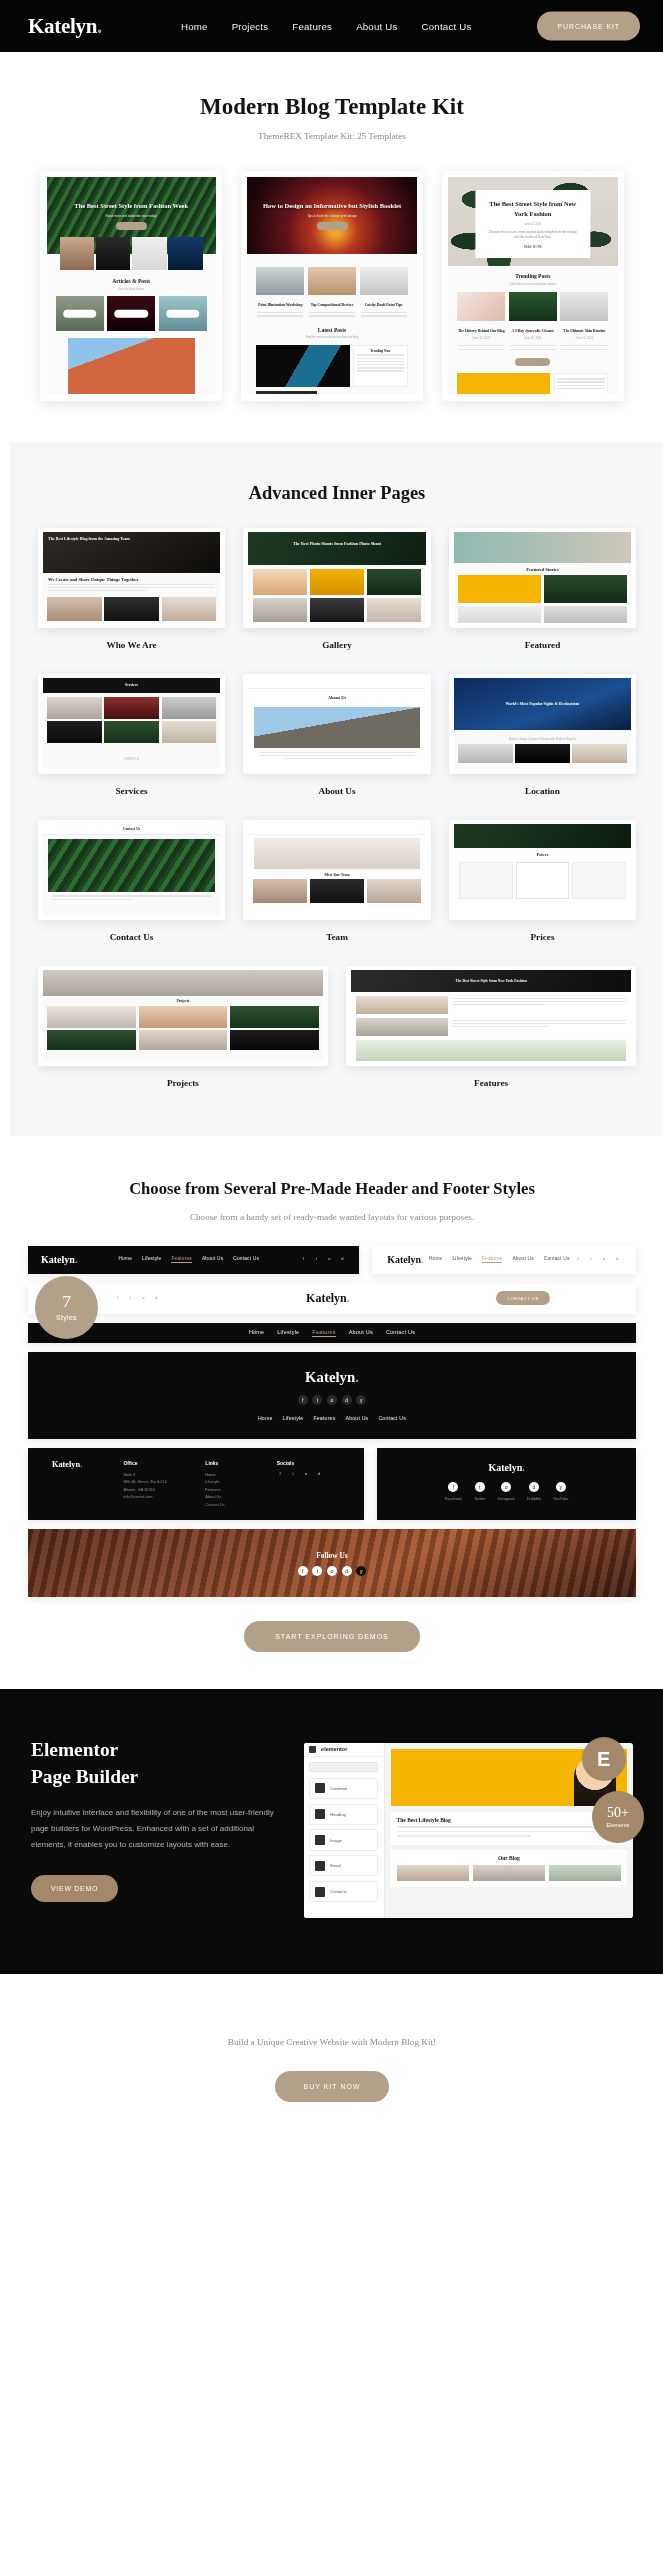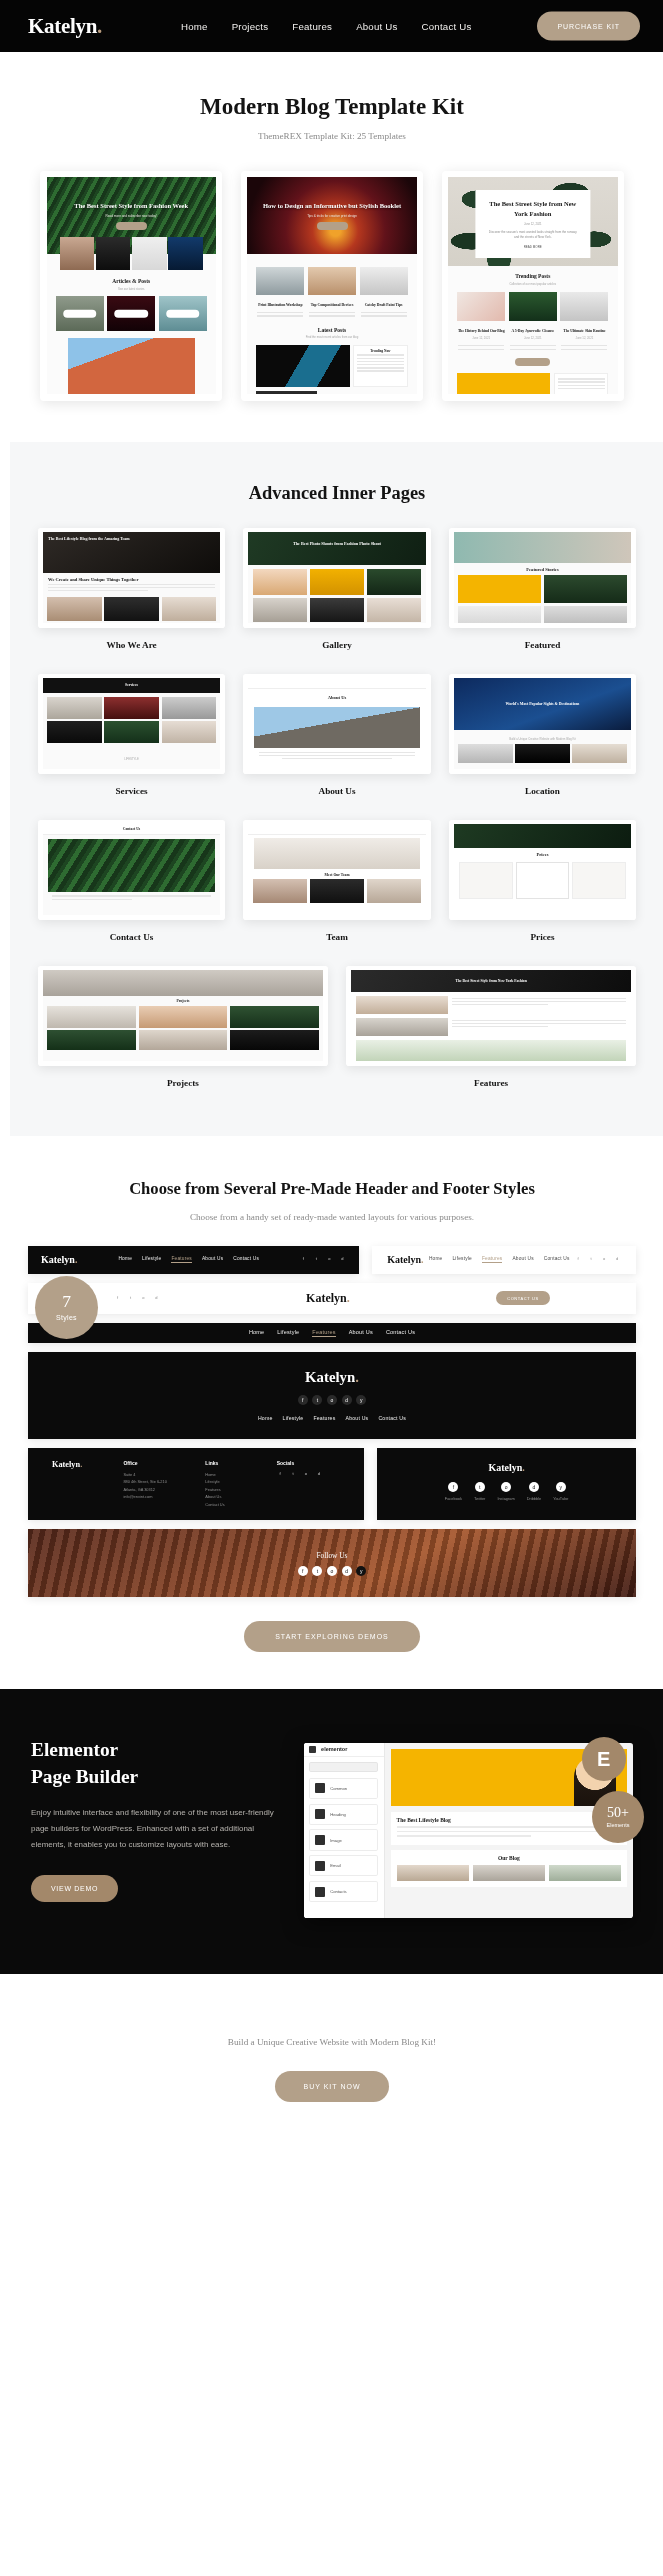--- a/index.html
+++ b/index.html
@@ -178,21 +178,21 @@
   .follow-box {
     height:68px; position:relative; display:flex; flex-direction:column;
     align-items:center; justify-content:center; gap:6.5px; overflow:hidden;
     background:linear-gradient(150deg,#5a2a1c,#8a4526 40%,#a6562c 60%,#421b12);
   }
   .follow-box:before{
     content:""; position:absolute; inset:0;
     background:repeating-linear-gradient(102deg,rgba(0,0,0,.22) 0 5.5px,rgba(255,255,255,.07) 5.5px 12px);
   }
   .follow-t { position:relative; color:#fff; font-family:"Liberation Serif",serif;
-              font-weight:400; font-size:7.4px; z-index:2; }
+              font-weight:700; font-size:7.4px; z-index:2; }
   .explore-btn {
     display:block; margin:24px auto 0; background:#b3a089; color:#fff; border:none;
     border-radius:28px; padding:12px 31px; font-size:7px; letter-spacing:1px; cursor:pointer;
   }
 
   
   .elem {
     background:#0a0a0a; padding:48px 31px 52px; display:flex; gap:16.6px;
     position:relative; align-items:flex-start;
   }

